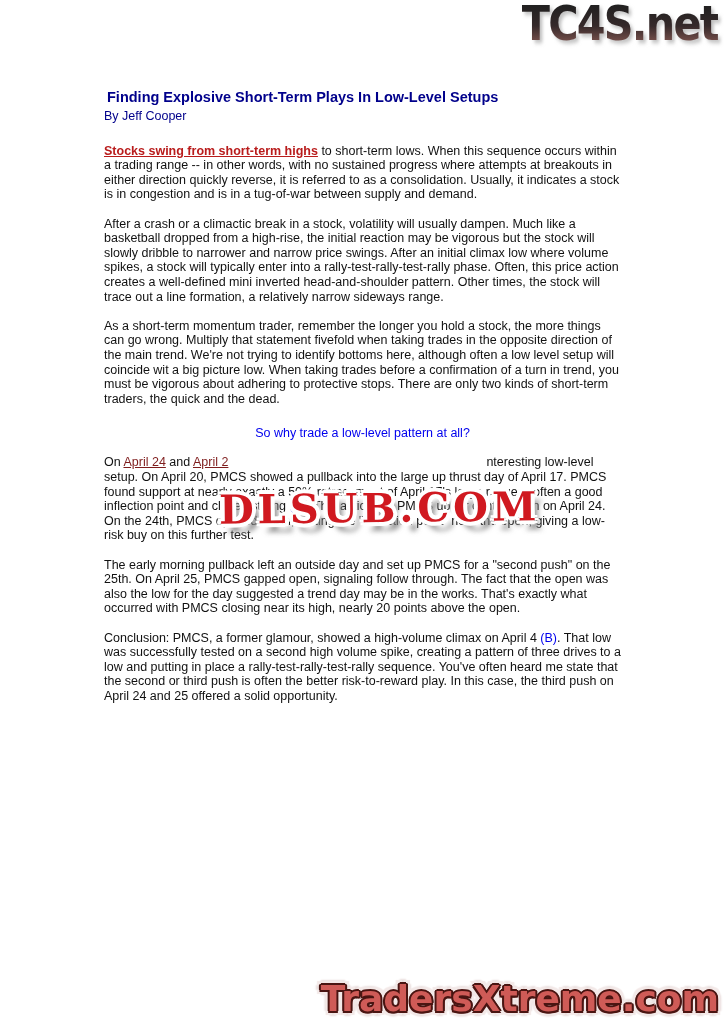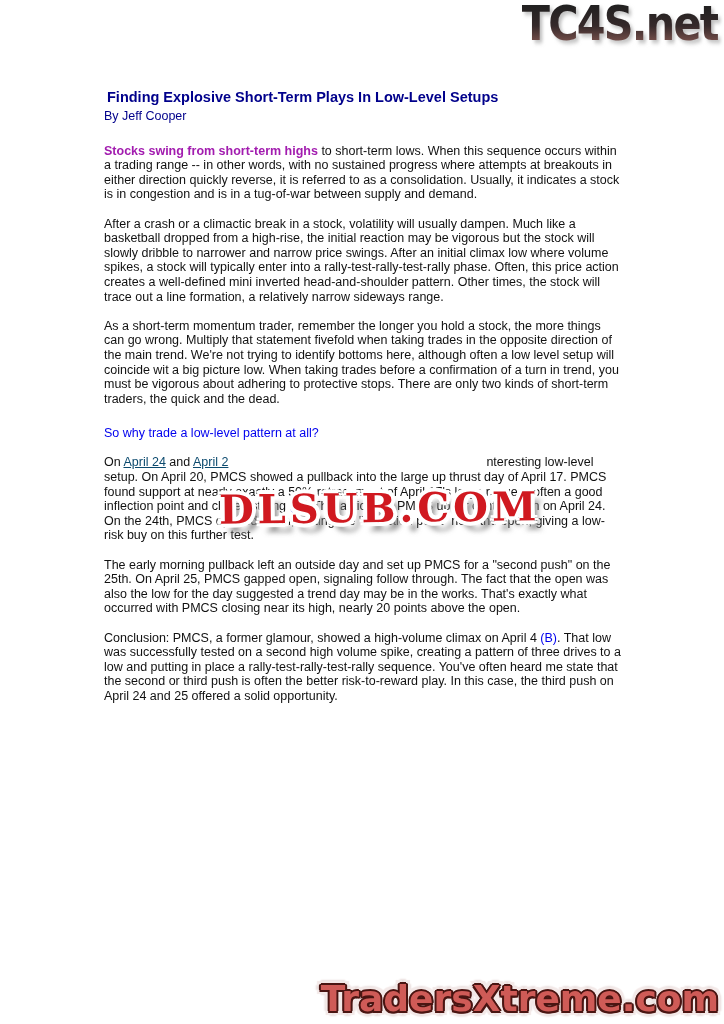--- a/index.html
+++ b/index.html
@@ -49,23 +49,23 @@
     color:#00008B;
   }
   .byline{
     display:inline-block;
     margin-top:1px;
     color:#00008B;
     font-size:12.5px;
   }
   p{margin:14.6px 0 0 0;}
   p.sp-lg{margin-top:20px;}
-  .lead-highlight{color:#a21caf;font-weight:bold;}
-  .question{color:#0000EE;}
-  a.textlink{color:#0c4a6e;text-decoration:underline;cursor:pointer;}
+  .lead-highlight{color:#b91c1c;font-weight:bold;text-decoration:underline;}
+  .question{color:#0000EE;text-align:center;}
+  a.textlink{color:#7f1d1d;text-decoration:underline;cursor:pointer;}
   .marker{color:#0000EE;}
   .covered-gap{display:inline-block;width:258px;height:1px;}
 
   
   .watermark{
     position:absolute;
     left:219px; top:486px;
     font-family:"DejaVu Serif", serif;
     font-weight:bold;
     font-size:40px;

